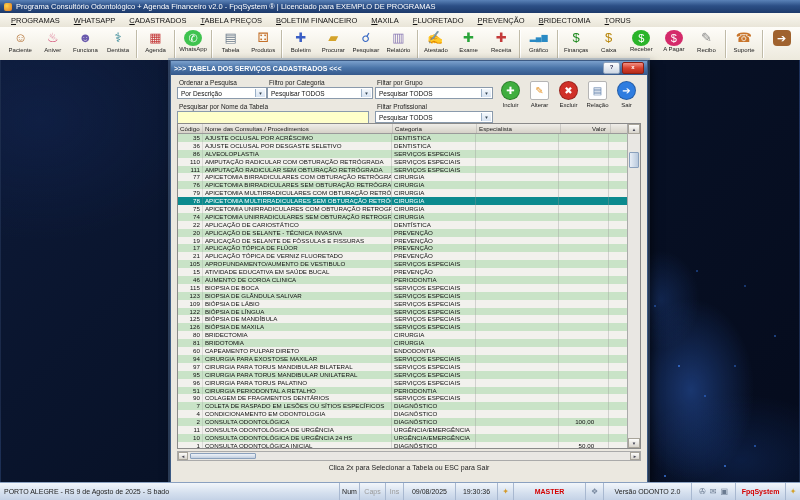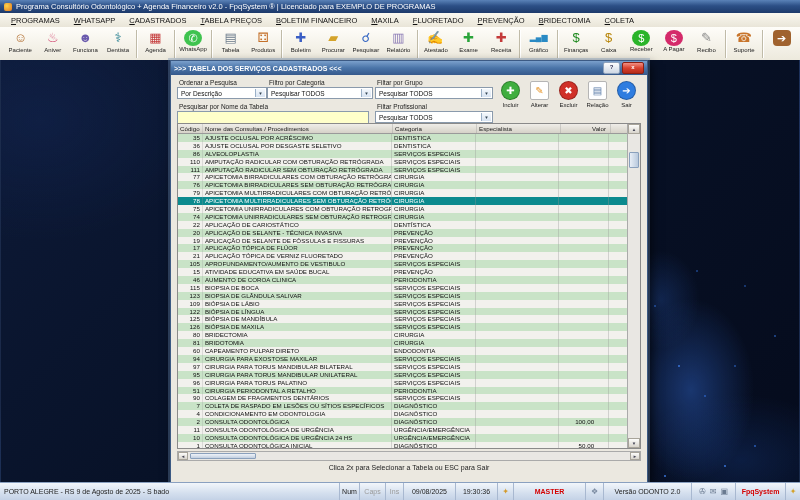--- a/index.html
+++ b/index.html
@@ -127,21 +127,21 @@
 <div class="menubar">
     <span class="menu-item">PROGRAMAS</span>
     <span class="menu-item">WHATSAPP</span>
     <span class="menu-item">CADASTRADOS</span>
     <span class="menu-item">TABELA PREÇOS</span>
     <span class="menu-item">BOLETIM FINANCEIRO</span>
     <span class="menu-item">MAXILA</span>
     <span class="menu-item">FLUORETADO</span>
     <span class="menu-item">PREVENÇÃO</span>
     <span class="menu-item">BRIDECTOMIA</span>
-    <span class="menu-item">COLETA</span>
+    <span class="menu-item">TORUS</span>
   </div>
 
 <div class="toolbar">
     <div class="titem">
       <span class="tglyph" style="color: rgb(176, 106, 42);">☺</span>
       <span class="tlabel">Paciente</span>
     </div>
     <div class="titem">
       <span class="tglyph" style="color: rgb(212, 84, 122);">♨</span>
       <span class="tlabel">Aniver</span>

